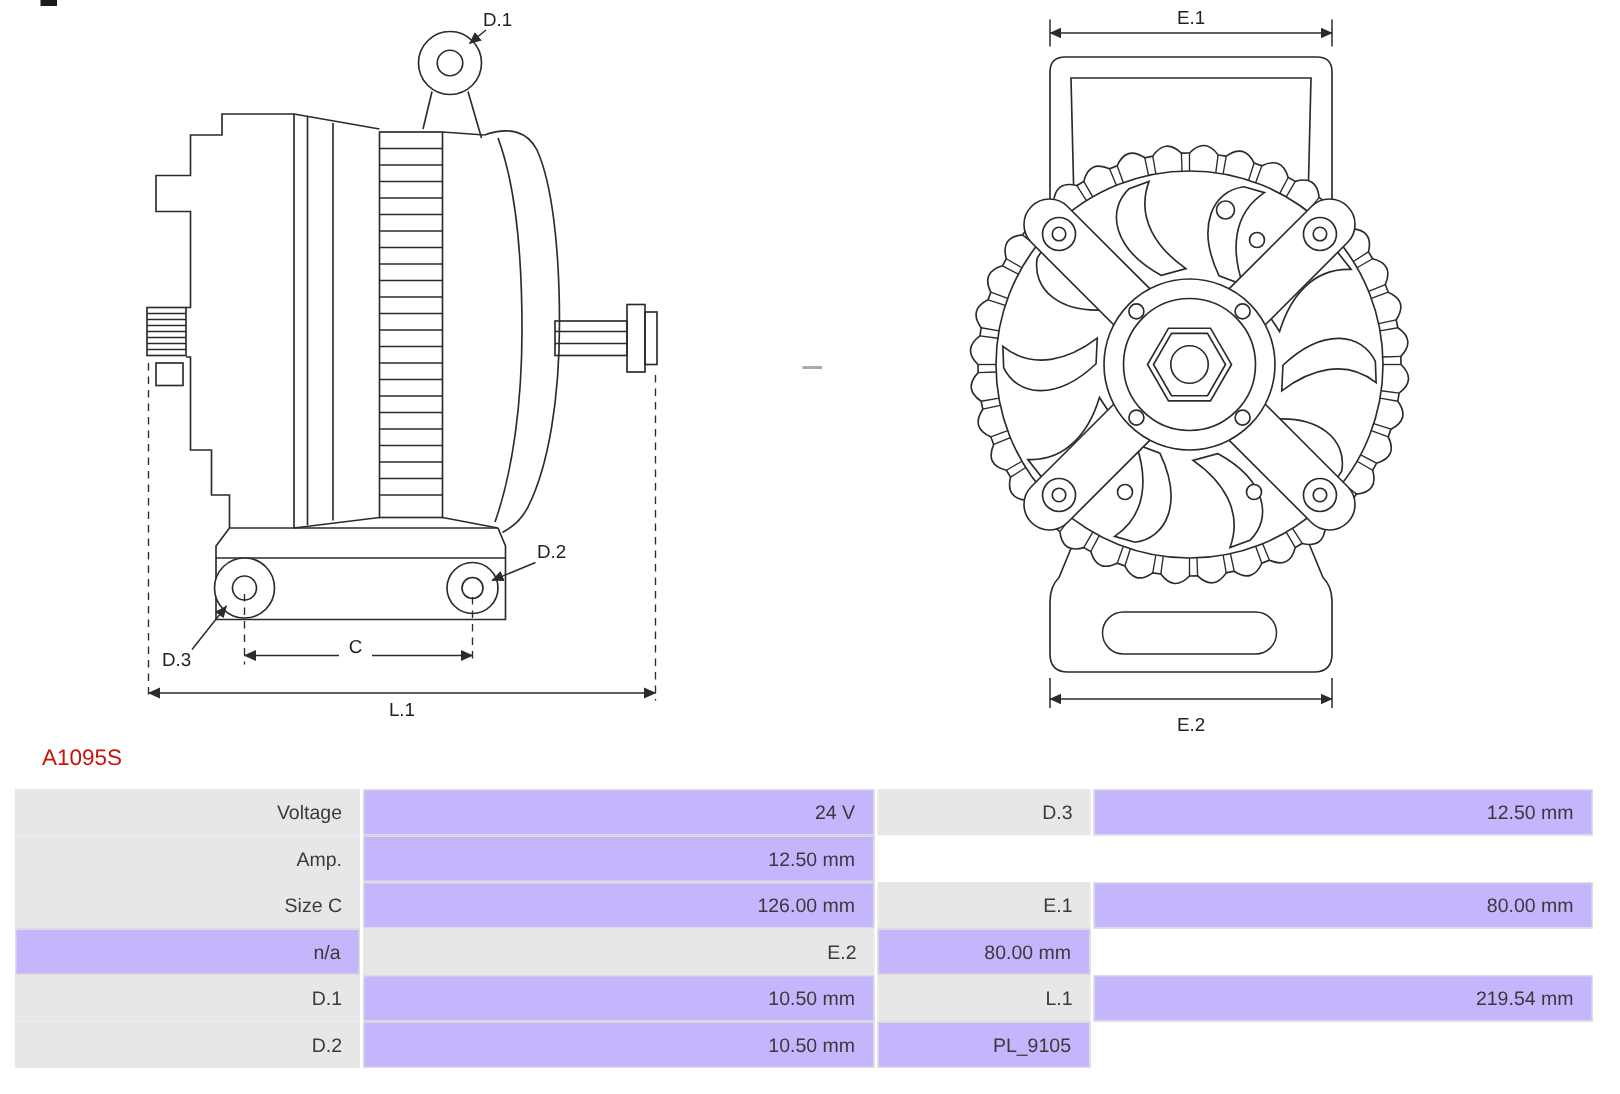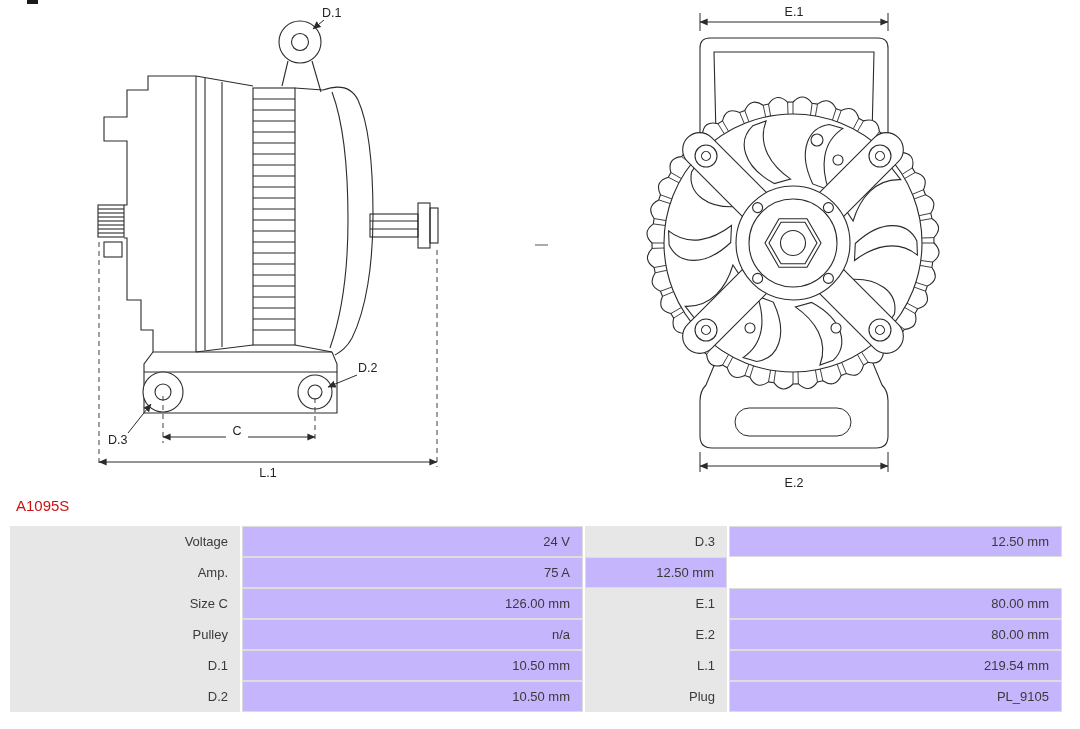--- a/index.html
+++ b/index.html
@@ -1,21 +1,21 @@
 <!DOCTYPE html>
 <html><head>
 <meta charset="utf-8">
 <style>
   html,body{margin:0;padding:0;background:#fff;}
   body{width:1080px;height:729px;position:relative;overflow:hidden;
        font-family:"Liberation Sans",sans-serif;}
   .corner-artifact{position:absolute;left:27px;top:0;width:11px;height:4px;background:#1a1a1a;}
   #drawing{position:absolute;left:0;top:0;}
   svg text{font-family:"Liberation Sans",sans-serif;font-size:12.5px;fill:#222;stroke:none;}
-  .part-number{position:absolute;left:16px;top:497px;font-size:15px;color:#cc1111;}
+  .part-number{position:absolute;left:28px;top:497px;font-size:15px;color:#cc1111;}
   .spec-table{position:absolute;left:10px;top:526px;width:1052px;
               display:flex;flex-direction:column;gap:0;}
   .spec-row{display:grid;grid-template-columns:230px 341px 142px 333px;column-gap:2px;height:31px;}
   .cell{display:flex;align-items:center;justify-content:flex-end;
         padding-right:12px;font-size:13px;color:#3a3a3a;box-sizing:border-box;}
   .cell.label{background:#e7e7e7;}
   .cell.value{background:#c4b5fd;border:1px solid #ddd;}
 </style>
 </head>
 <body>
@@ -300,40 +300,37 @@
 
 <div class="spec-table">
   <div class="spec-row">
     <div class="cell label">Voltage</div>
     <div class="cell value">24 V</div>
     <div class="cell label">D.3</div>
     <div class="cell value">12.50 mm</div>
   </div>
   <div class="spec-row">
     <div class="cell label">Amp.</div>
-    <div class="cell value">75 A</div>
     <div class="cell value">12.50 mm</div>
   </div>
   <div class="spec-row">
     <div class="cell label">Size C</div>
     <div class="cell value">126.00 mm</div>
     <div class="cell label">E.1</div>
     <div class="cell value">80.00 mm</div>
   </div>
   <div class="spec-row">
-    <div class="cell label">Pulley</div>
     <div class="cell value">n/a</div>
     <div class="cell label">E.2</div>
     <div class="cell value">80.00 mm</div>
   </div>
   <div class="spec-row">
     <div class="cell label">D.1</div>
     <div class="cell value">10.50 mm</div>
     <div class="cell label">L.1</div>
     <div class="cell value">219.54 mm</div>
   </div>
   <div class="spec-row">
     <div class="cell label">D.2</div>
     <div class="cell value">10.50 mm</div>
-    <div class="cell label">Plug</div>
     <div class="cell value">PL_9105</div>
   </div>
 </div>
 
 </body></html>

